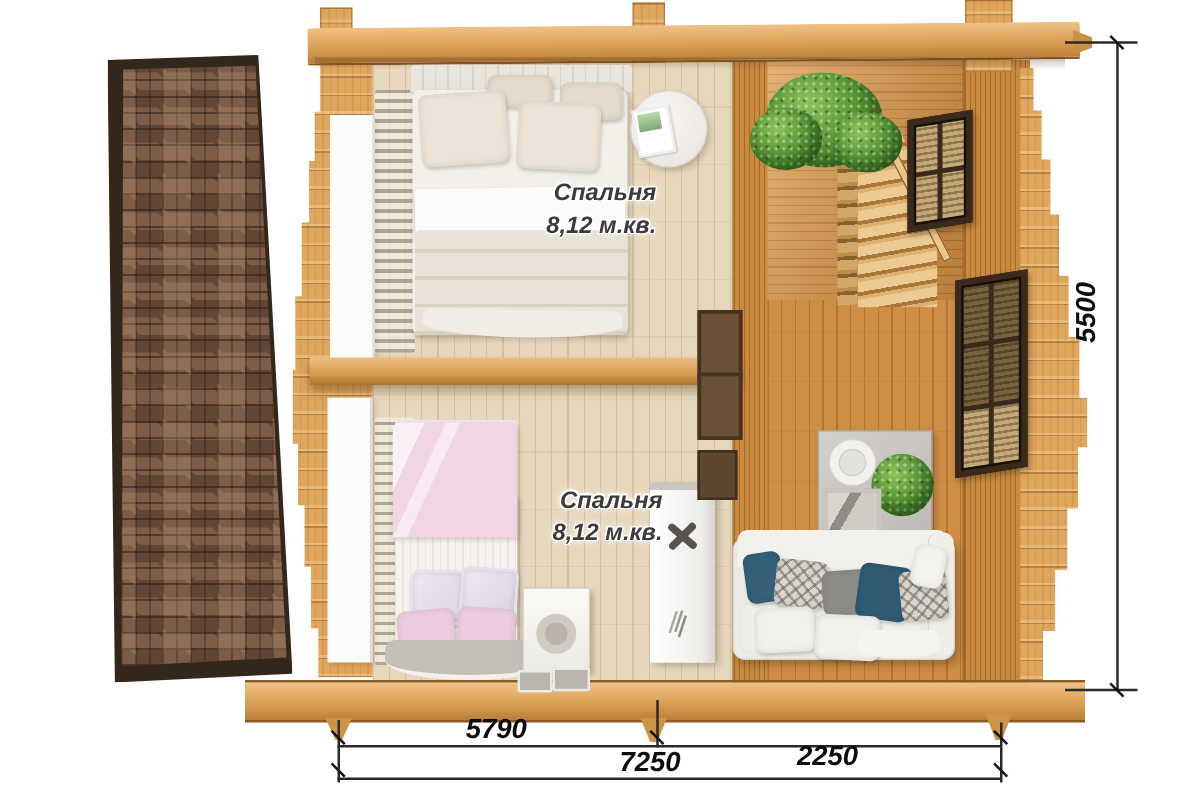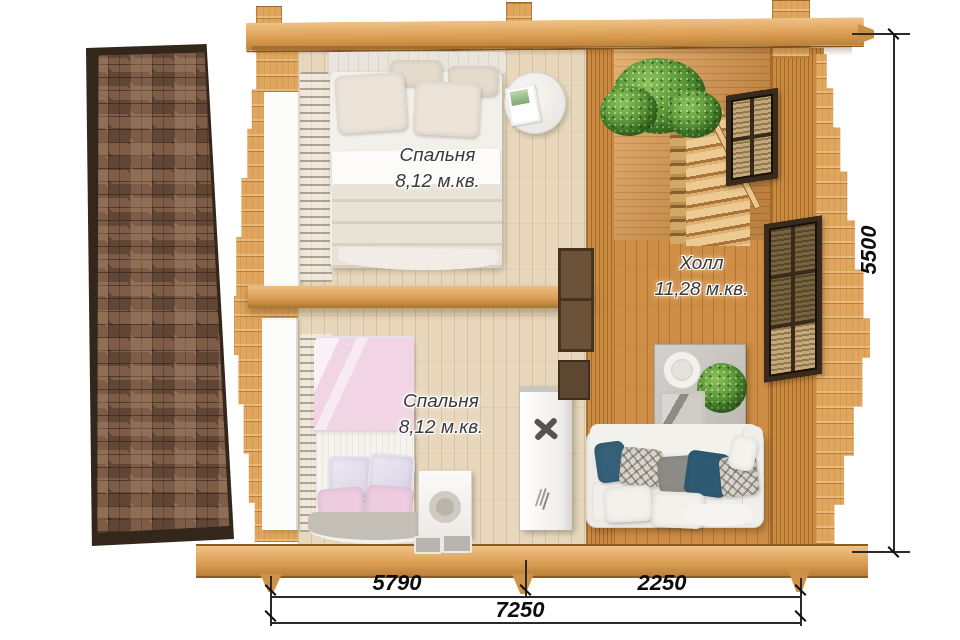--- a/index.html
+++ b/index.html
@@ -32,22 +32,22 @@
     radial-gradient(rgba(235,255,220,.45) 1px, rgba(0,0,0,0) 1.6px),
     radial-gradient(rgba(20,60,10,.5) 1px, rgba(0,0,0,0) 1.6px),
     radial-gradient(circle at 38% 32%, #8cc25c, #4f8d2e 55%, #336320 88%);
     background-size:6px 6px,9px 9px,100% 100%;
     border-radius:48% 52% 50% 50%/52% 48% 52% 48%;
     box-shadow:inset -4px -6px 12px rgba(20,50,10,.45);}
   .pillow{border-radius:7px;box-shadow:inset 0 0 6px rgba(0,0,0,.12), 1px 2px 3px rgba(0,0,0,.18);}
   .plaid{background-color:#d9d5cd;background-image:
     repeating-linear-gradient(45deg, rgba(90,85,75,.45) 0 2px, rgba(0,0,0,0) 2px 7px),
     repeating-linear-gradient(135deg, rgba(90,85,75,.45) 0 2px, rgba(0,0,0,0) 2px 7px);}
-  .room-label{font-style:italic;font-weight:normal;font-size:19px;line-height:26px;color:#3b3b3b;
-    text-align:center;white-space:nowrap;
+  .room-label{font-style:italic;font-weight:bold;font-size:19px;line-height:26px;color:#3b3b3b;
+    text-align:right;white-space:nowrap;
     text-shadow:-1px -1px 0 #fff,1px -1px 0 #fff,-1px 1px 0 #fff,1px 1px 0 #fff,0 0 4px #fff,0 0 7px #fff;}
   .dim-label{font-style:italic;font-weight:bold;font-size:22px;color:#0d0d0d;text-align:center;}
   .dline{background:#2a2a2a;}
   .tick{width:15px;height:2px;background:#111;transform:rotate(45deg);}
   .win{border:5px solid #3a2a1b;background:#171008;box-shadow:2px 3px 5px rgba(0,0,0,.3);}
   .win .panes{position:absolute;inset:2px;display:grid;gap:4px;background:#3a2a1b;}
   .pane1{background:repeating-linear-gradient(0deg,#c4a878 0 3px,#8f7850 3px 5px);}
   .pane2{background:repeating-linear-gradient(0deg,#77633f 0 3px,#574729 3px 5px);}
 </style>
 </head>
@@ -182,39 +182,35 @@
     <div class="a pillow" style="left:10px;top:18px;width:30px;height:40px;background:#35607a;transform:rotate(-8deg);"></div>
     <div class="a pillow plaid" style="left:34px;top:24px;width:42px;height:38px;transform:rotate(6deg);"></div>
     <div class="a pillow" style="left:72px;top:32px;width:40px;height:36px;background:#8e8c86;transform:rotate(-4deg);"></div>
     <div class="a pillow" style="left:100px;top:28px;width:42px;height:44px;background:#2f5a74;transform:rotate(8deg);"></div>
     <div class="a pillow plaid" style="left:134px;top:32px;width:38px;height:40px;transform:rotate(-6deg);"></div>
     <div class="a pillow" style="left:144px;top:12px;width:26px;height:34px;background:#f5f3ee;transform:rotate(12deg);"></div>
     <div class="a pillow" style="left:18px;top:62px;width:48px;height:36px;background:#f3f1ec;transform:rotate(-3deg);"></div>
     <div class="a pillow" style="left:66px;top:68px;width:52px;height:36px;background:#f3f1ec;transform:rotate(3deg);"></div>
     <div class="a" style="left:100px;top:80px;width:66px;height:22px;background:#f6f4f0;border-radius:8px 8px 40% 40%;"></div>
   </div>
-  <div class="a room-label" style="left:634px;top:250px;width:135px;">
-    <div>Холл</div>
-    <div>11,28 м.кв.</div>
-  </div>
 
   <div class="a dline" style="left:893px;top:34px;width:2px;height:518px;"></div>
   <div class="a dline" style="left:852px;top:33px;width:58px;height:1.5px;"></div>
   <div class="a dline" style="left:852px;top:551px;width:58px;height:1.5px;"></div>
   <div class="a tick" style="left:886px;top:33px;"></div>
   <div class="a tick" style="left:886px;top:551px;"></div>
   <div class="a dim-label" style="left:856px;top:310px;width:120px;transform:rotate(-90deg);transform-origin:0 0;">5500</div>
 
   <div class="a dline" style="left:270px;top:576px;width:1.5px;height:50px;"></div>
   <div class="a dline" style="left:525px;top:560px;width:1.5px;height:38px;"></div>
   <div class="a dline" style="left:800px;top:578px;width:1.5px;height:48px;"></div>
   <div class="a dline" style="left:270px;top:596px;width:531px;height:1.5px;"></div>
   <div class="a tick" style="left:263px;top:589px;"></div>
   <div class="a tick" style="left:518px;top:589px;"></div>
   <div class="a tick" style="left:793px;top:589px;"></div>
   <div class="a dim-label" style="left:347px;top:570px;width:100px;">5790</div>
-  <div class="a dim-label" style="left:612px;top:570px;width:100px;">2250</div>
+  <div class="a dim-label" style="left:612px;top:592px;width:100px;">2250</div>
   <div class="a dline" style="left:270px;top:622px;width:531px;height:1.5px;"></div>
   <div class="a tick" style="left:263px;top:615px;"></div>
   <div class="a tick" style="left:793px;top:615px;"></div>
   <div class="a dim-label" style="left:470px;top:597px;width:100px;">7250</div>
 
 </div>
 
 </body></html>

